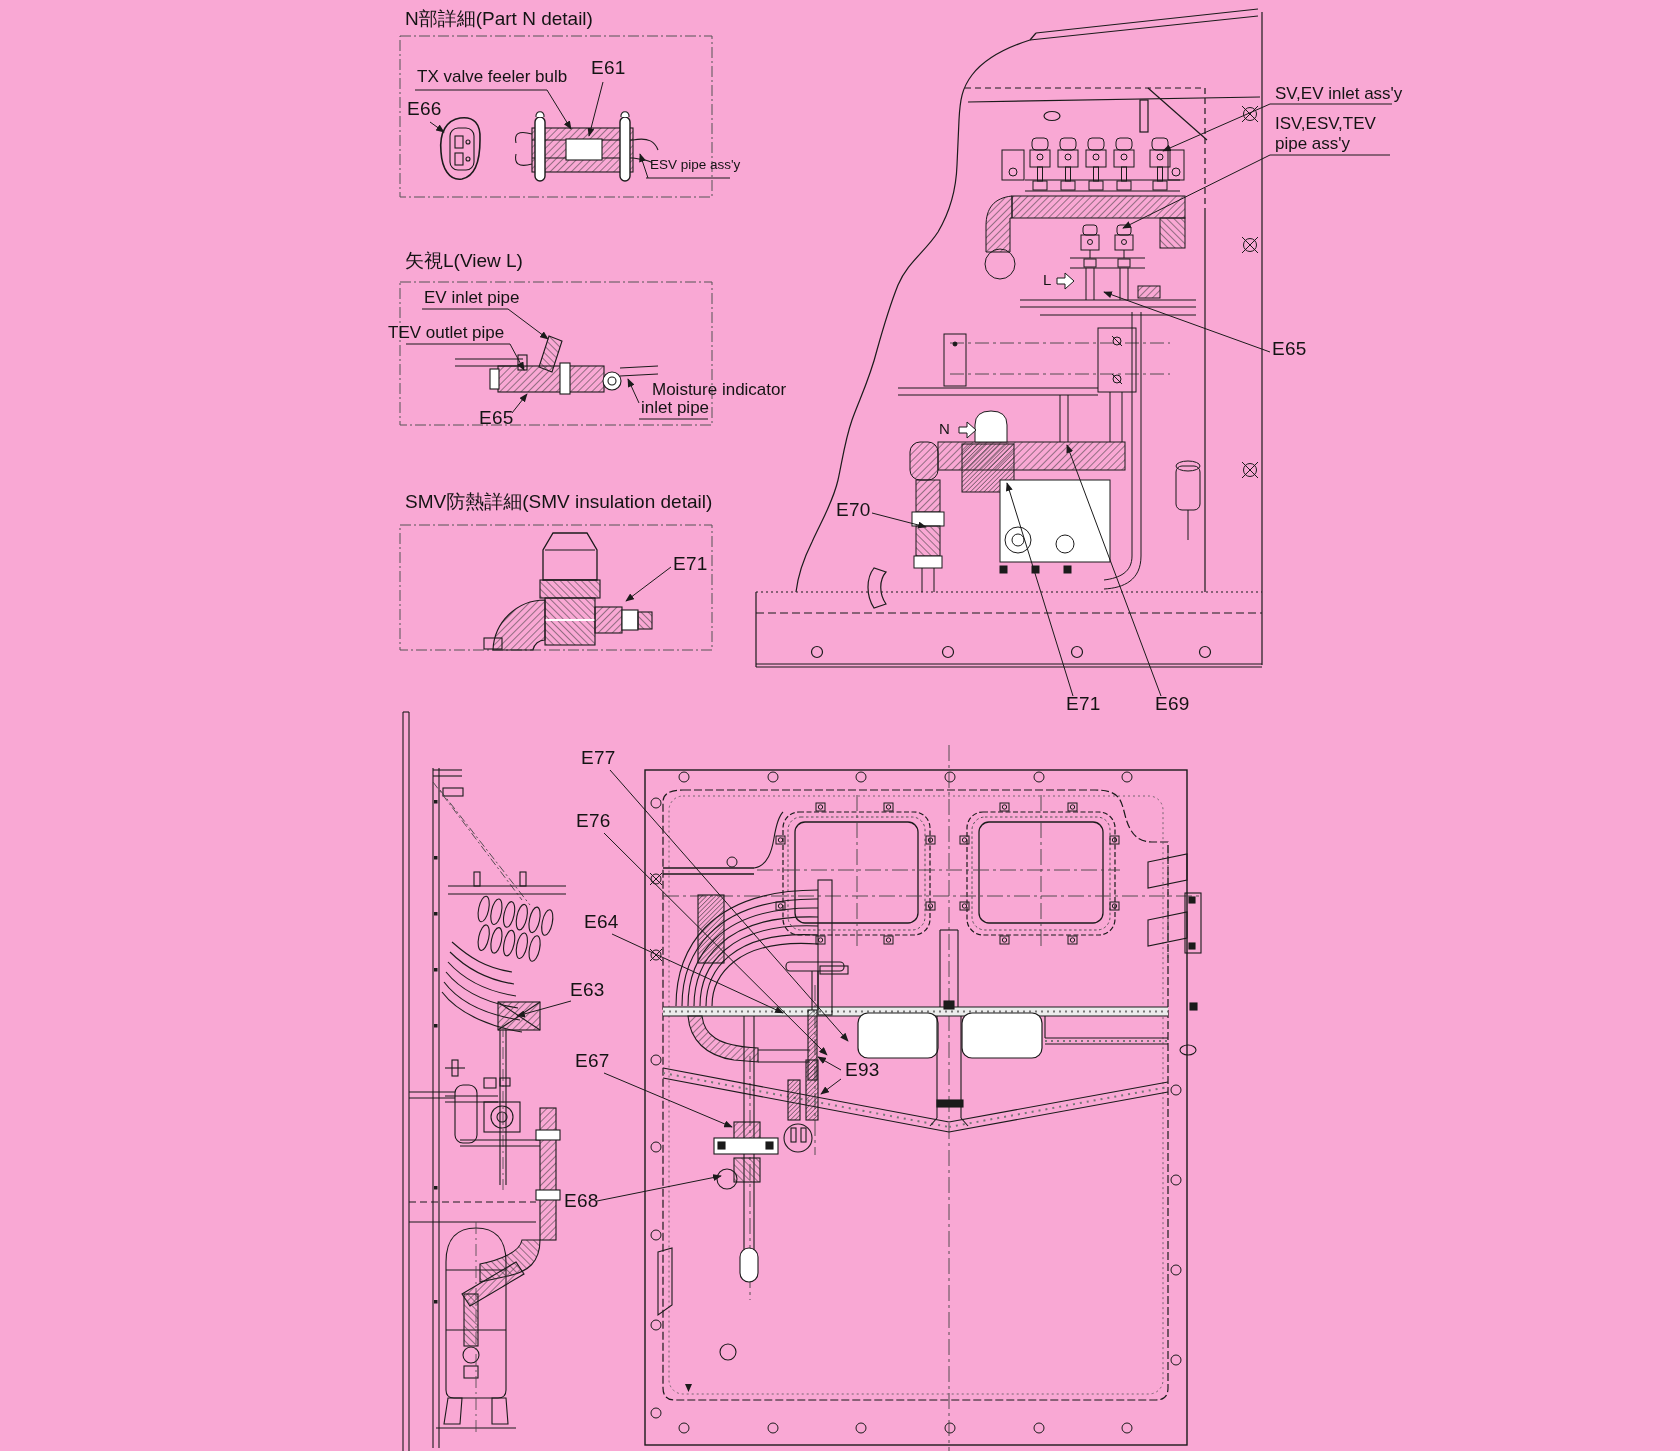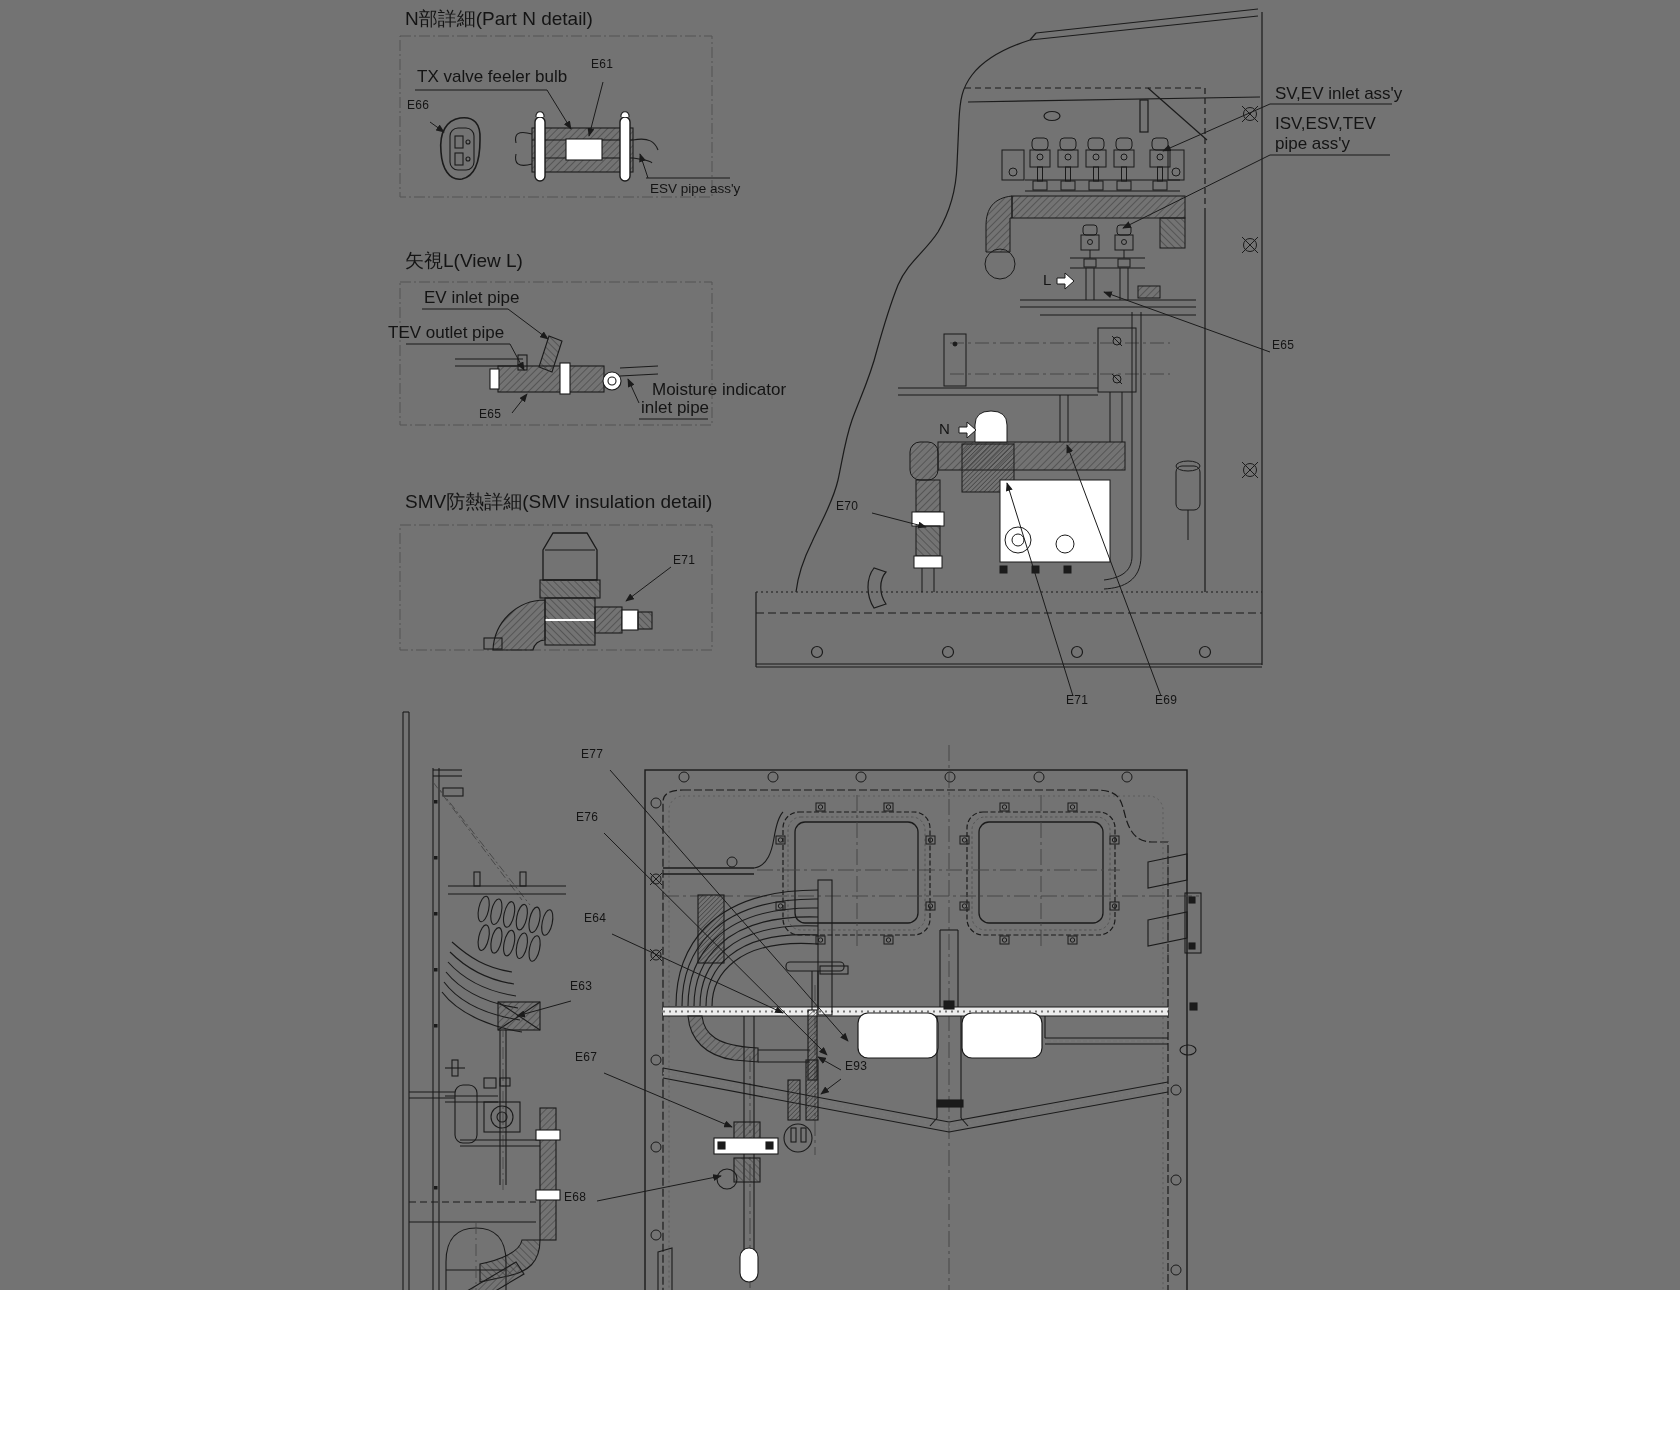--- a/index.html
+++ b/index.html
@@ -1,25 +1,25 @@
 <!DOCTYPE html>
 <html><head>
 <meta charset="utf-8">
 <style>
   html,body{margin:0;padding:0;background:#fff;}
-  #stage{position:relative;width:1680px;height:1290px;background:#737373;overflow:hidden;
+  #stage{position:relative;width:1680px;height:1451px;background:#f9a8d4;overflow:hidden;
          font-family:"Liberation Sans", sans-serif;color:#111;}
   #art{position:absolute;left:0;top:0;}
   .lbl{position:absolute;white-space:nowrap;color:#141414;line-height:1.05;
        font-family:"Liberation Sans", sans-serif;}
   .s19{font-size:19px;}
-  .s17{font-size:12px;letter-spacing:.3px;text-align:right;}
+  .s17{font-size:19px;letter-spacing:.3px;text-align:right;}
   .s15{font-size:15px;}
   .s14{font-size:17px;}
-  .s13{font-size:13.5px;margin-top:24px;}
+  .s13{font-size:13.5px;}
 </style>
 </head>
 <body>
 
 <div id="stage">
 
 <svg id="art" width="1680" height="1451" viewBox="0 0 1680 1451">
   <defs>
     <pattern id="hA" width="5" height="5" patternUnits="userSpaceOnUse" patternTransform="rotate(45)">
       <line x1="0" y1="0" x2="0" y2="5" stroke="#3c3c3c" stroke-width="1.1"></line>

